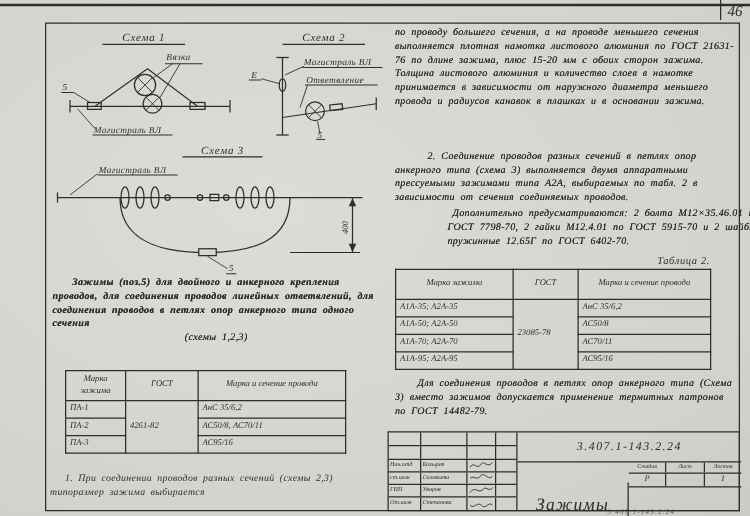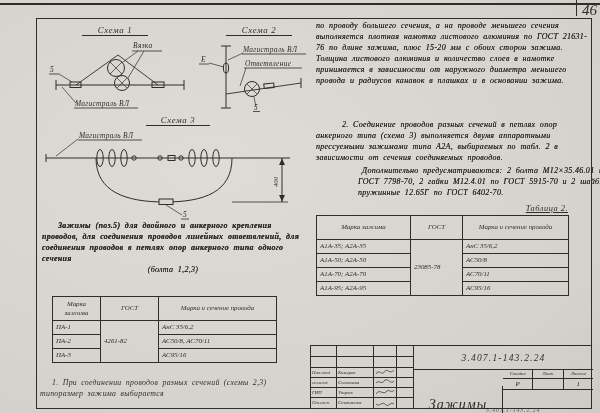--- a/index.html
+++ b/index.html
@@ -9,21 +9,21 @@
   }
   html,body{margin:0;padding:0;}
   .page{
     position:relative;width:600px;height:413px;overflow:hidden;
     background:radial-gradient(ellipse at 35% 40%, #dedcd6 0%, #d3d2cc 75%, #cccbc5 100%);
     font-family:"Liberation Serif",serif;font-style:italic;color:var(--ink);
   }
   .page *{box-sizing:border-box;}
   .topline{position:absolute;left:0;top:3px;width:600px;height:2.4px;background:var(--ink);}
   .corner-tick{position:absolute;left:576px;top:0;width:1.2px;height:16px;background:var(--ink);}
-  .pagenum{position:absolute;left:582px;top:2px;font-size:15px;text-align:right;}
+  .pagenum{position:absolute;left:582px;top:2px;font-size:12px;text-align:right;}
   .frame{position:absolute;left:36px;top:18px;width:556px;height:391px;border:1.3px solid var(--ink);}
   svg{position:absolute;overflow:visible;}
   svg text{font-family:"Liberation Serif",serif;font-style:italic;fill:var(--ink);}
   .sch-title{font-size:8.8px;letter-spacing:.6px;}
   .sch-label{font-size:7.4px;letter-spacing:.3px;}
   .sch-dim{font-size:6.8px;}
   .para{position:absolute;font-size:8px;line-height:11px;letter-spacing:.3px;word-spacing:2.2px;text-shadow:0 0 .3px currentColor;}
   .caption{position:absolute;font-size:8.4px;text-align:right;letter-spacing:.5px;}
   table.doc{position:absolute;border-collapse:collapse;background:transparent;}
   table.doc th,table.doc td{
@@ -151,21 +151,21 @@
       <path d="M241,53 L244,46.5 L247,53 Z" fill="var(--ink)" stroke="none"></path>
       <path d="M241,83 L244,89.5 L247,83 Z" fill="var(--ink)" stroke="none"></path>
     </g>
     <text class="sch-title" x="140" y="11" text-anchor="middle">Схема 3</text>
     <text class="sch-label" x="41" y="26">Магистраль ВЛ</text>
     <text class="sch-label" x="145" y="105">5</text>
     <text class="sch-dim" x="240" y="70" transform="rotate(-90 240 70)" text-anchor="middle">400</text>
   </svg>
 
   <div class="para" style="left:42px;top:220px;width:262px;text-indent:16px;font-weight:bold;">Зажимы (поз.5) для двойного и анкерного крепления проводов, для соединения проводов линейных ответвлений, для соединения проводов в петлях опор анкерного типа одного сечения</div>
-  <div class="para" style="left:42px;top:264px;width:262px;text-align:center;">(болта 1,2,3)</div>
+  <div class="para" style="left:42px;top:264px;width:262px;text-align:center;">(схемы 1,2,3)</div>
 
 
   <table class="doc" style="left:52px;top:296px;">
     <tbody>
         <tr>
       <th style="width:48px">Марка зажима</th>
       <th style="width:58px">ГОСТ</th>
       <th style="width:118px">Марка и сечение провода</th>
     </tr>
     <tr>
@@ -183,21 +183,21 @@
     </tr>
   </tbody>
     </table>
 
   <div class="note" style="left:40px;top:377px;width:268px;text-indent:12px;">1. При соединении проводов разных сечений (схемы 2,3) типоразмер зажима выбирается</div>
 
   <div class="para" style="left:316px;top:20px;width:272px;">по проводу большего сечения, а на проводе меньшего сечения выполняется плотная намотка листового алюминия по ГОСТ 21631-76 по длине зажима, плюс 15-20 мм с обоих сторон зажима. Толщина листового алюминия и количество слоев в намотке принимается в зависимости от наружного диаметра меньшего провода и радиусов канавок в плашках и в основании зажима.</div>
   <div class="para" style="left:316px;top:119px;width:272px;text-indent:26px;">2. Соединение проводов разных сечений в петлях опор анкерного типа (схема 3) выполняется двумя аппаратными прессуемыми зажимами типа А2А, выбираемых по табл. 2 в зависимости от сечения соединяемых проводов.</div>
   <div class="para" style="left:316px;top:165px;width:272px;text-indent:4px;margin-left:42px;">Дополнительно предусматриваются: 2 болта М12×35.46.01 по ГОСТ 7798-70, 2 гайки М12.4.01 по ГОСТ 5915-70 и 2 шайбы пружинные 12.65Г по ГОСТ 6402-70.</div>
 
-  <div class="caption" style="left:330px;top:204px;width:238px;text-decoration:underline;">Таблица 2.</div>
+  <div class="caption" style="left:330px;top:204px;width:238px;">Таблица 2.</div>
 
   <table class="doc" style="left:316px;top:215px;">
     <tbody>
         <tr>
       <th style="width:94px">Марка зажима</th>
       <th style="width:52px">ГОСТ</th>
       <th style="width:106px">Марка и сечение провода</th>
     </tr>
     <tr>
       <td style="height:13px">А1А-35; А2А-35</td>
@@ -212,20 +212,21 @@
       <td style="height:13px">А1А-70; А2А-70</td>
       <td>АС70/11</td>
     </tr>
     <tr>
       <td style="height:13px">А1А-95; А2А-95</td>
       <td>АС95/16</td>
     </tr>
   </tbody>
     </table>
 
+  <div class="para" style="left:316px;top:301px;width:272px;text-indent:18px;">Для соединения проводов в петлях опор анкерного типа (Схема 3) вместо зажимов допускается применение термитных патронов по ГОСТ 14482-79.</div>
 
   <div class="tblock">
     <div class="sig">
       <div class="sigrow first">
         <div class="sc sc1"></div>
           <div class="sc sc2"></div>
           <div class="sc sc3"></div>
           <div class="sc sc4"></div>
       </div>
       <div class="sigrow">

